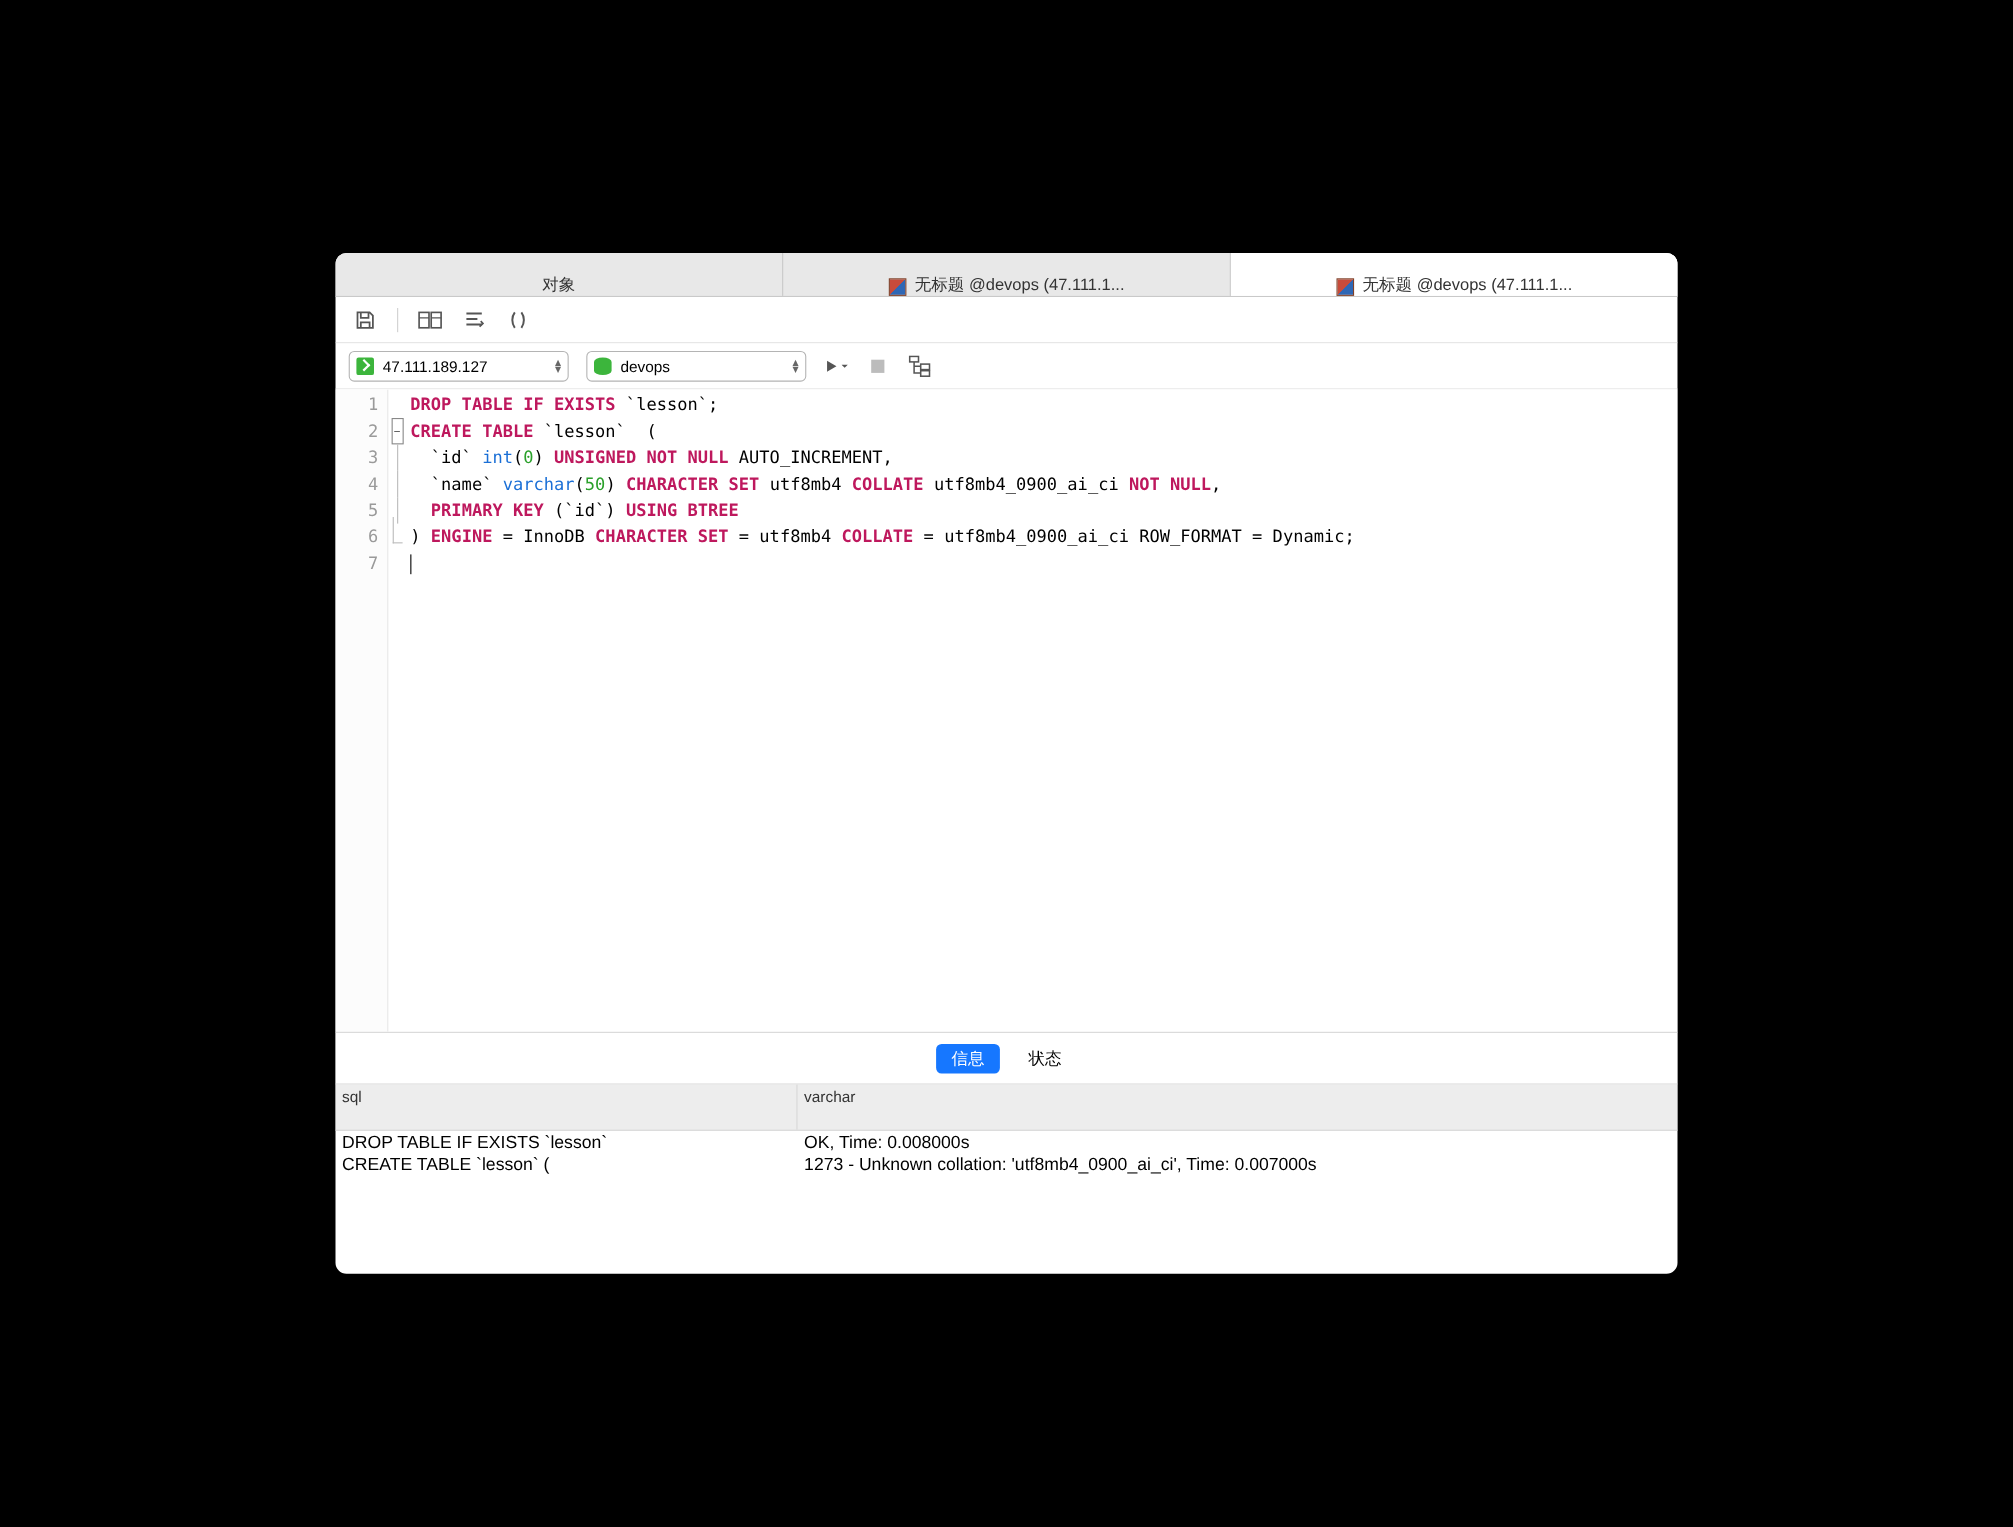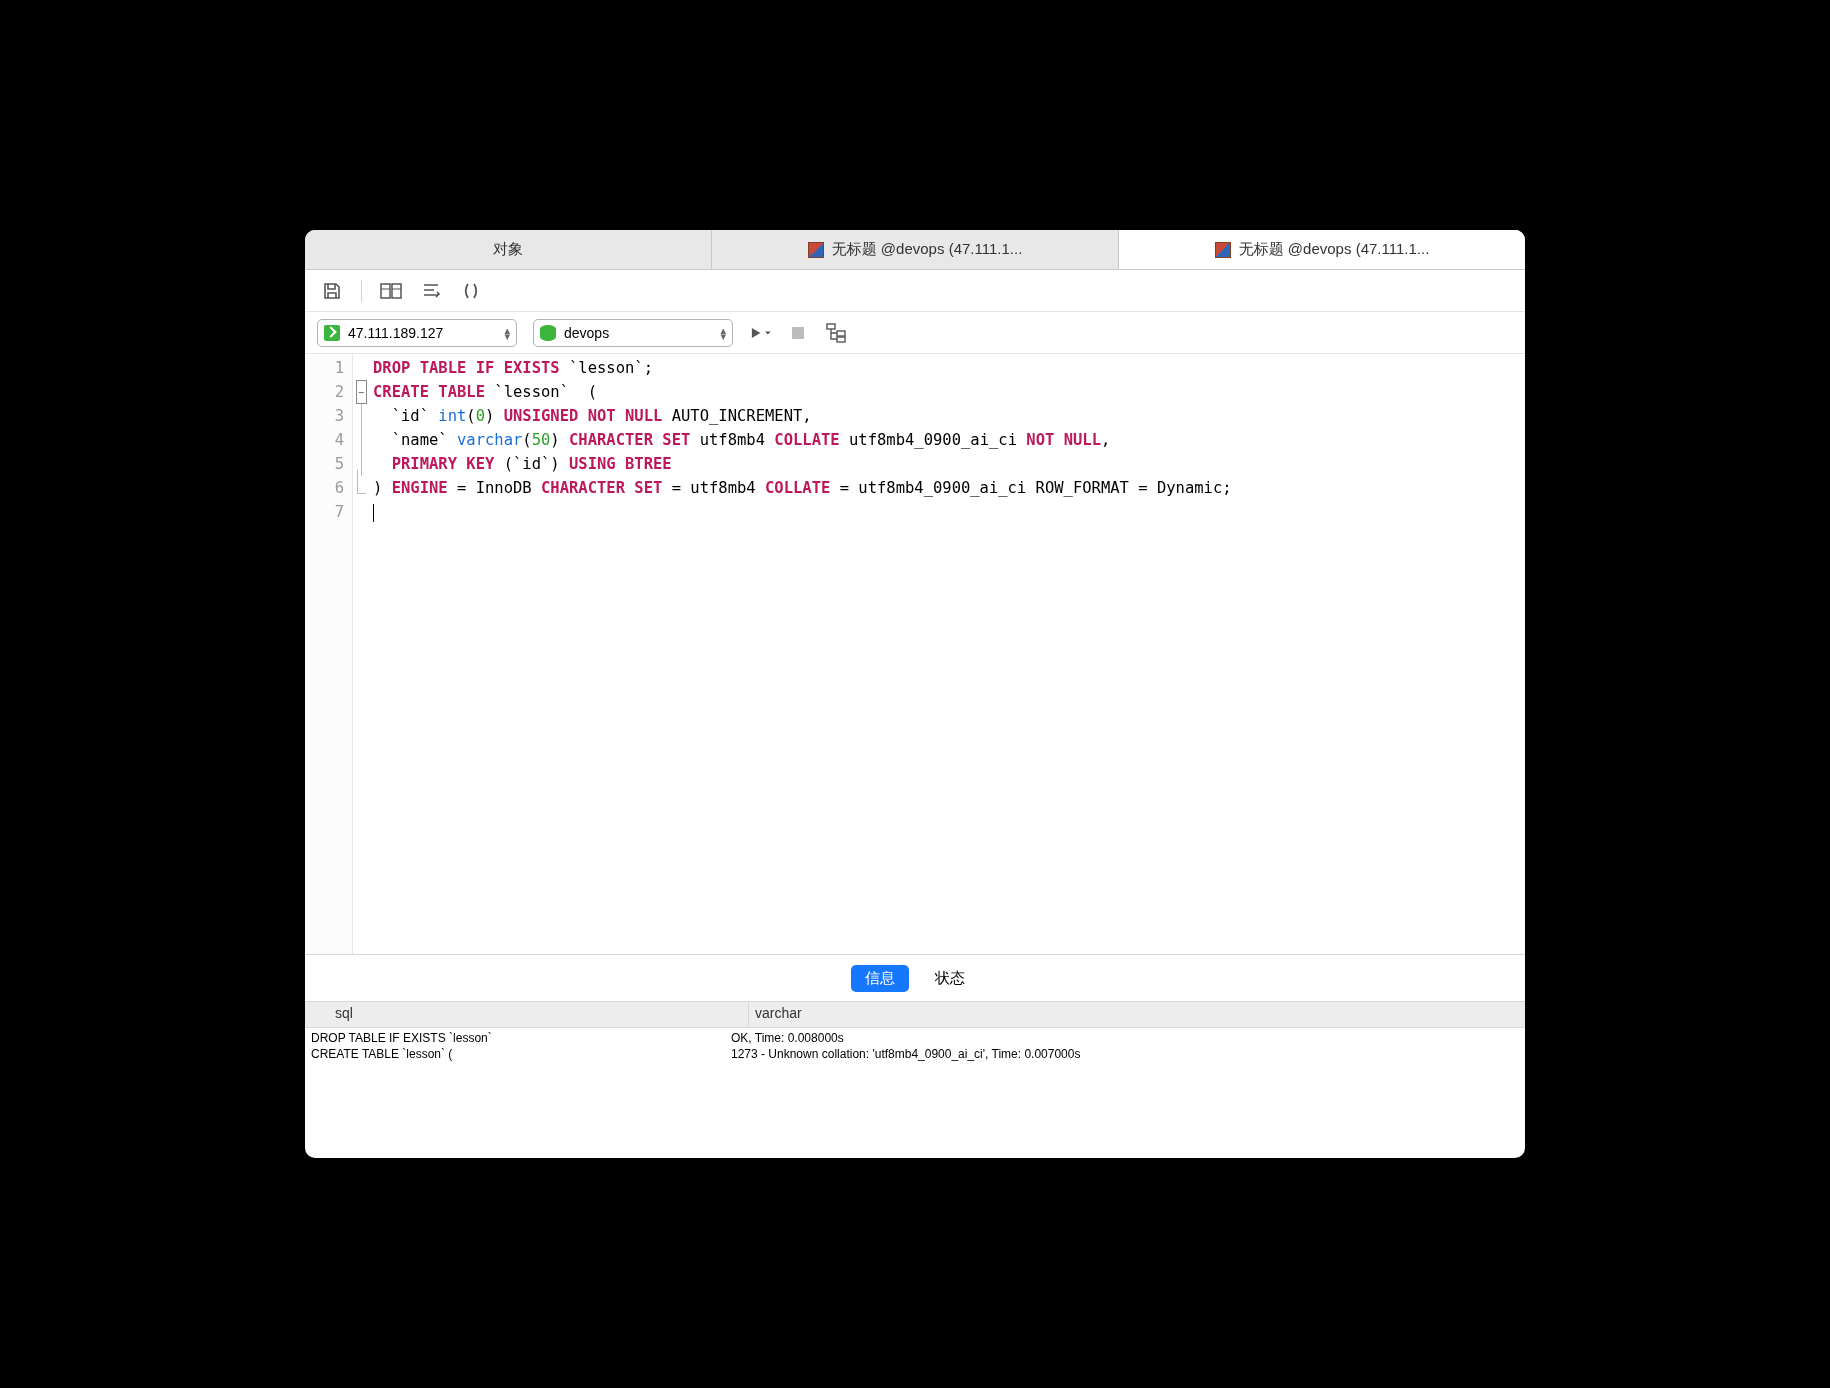--- a/index.html
+++ b/index.html
@@ -23,21 +23,21 @@
 }
 .tabbar {
   display: flex;
   height: 40px;
   background: #e8e8e8;
   border-bottom: 1px solid #c9c9c9;
 }
 .tab {
   flex: 1;
   display: flex;
-  align-items: center;
+  align-items: flex-end;
   justify-content: center;
   gap: 8px;
   font-size: 15px;
   color: #333;
   border-right: 1px solid #c9c9c9;
   cursor: pointer;
 }
 .tab.active { background: #fff; }
 .tab:last-child { border-right: none; }
 .tab .ticon { width: 16px; height: 16px; display:inline-block; }
@@ -155,36 +155,35 @@
 .midtab {
   padding:4px 14px;
   border-radius:5px;
   font-size:15px;
   cursor:pointer;
 }
 .midtab.active{ background:#1677ff;color:#fff; }
 
 .results-head {
   display:flex;
-  height:26px;
+  height:42px;
   background:#ededed;
   border-bottom:1px solid #d8d8d8;
   font-size:14px;
   color:#333;
-  padding-left:24px;
 }
 .results-head > div {
   padding:3px 6px;
 }
 .col-sql{ width:420px; border-right:1px solid #d8d8d8;}
 .col-msg{ flex:1; }
 
 .results-body {
   flex: 0 0 130px;
-  font-size:12px;
+  font-size:16px;
   padding:2px 0;
   overflow:auto;
 }
 .res-row{display:flex;}
 .res-row > div{padding:1px 6px;}
 .res-row .col-sql{width:420px;border-right:1px solid transparent;}
 .res-row .col-msg{flex:1;}
 </style>
 </head>
 <body>

